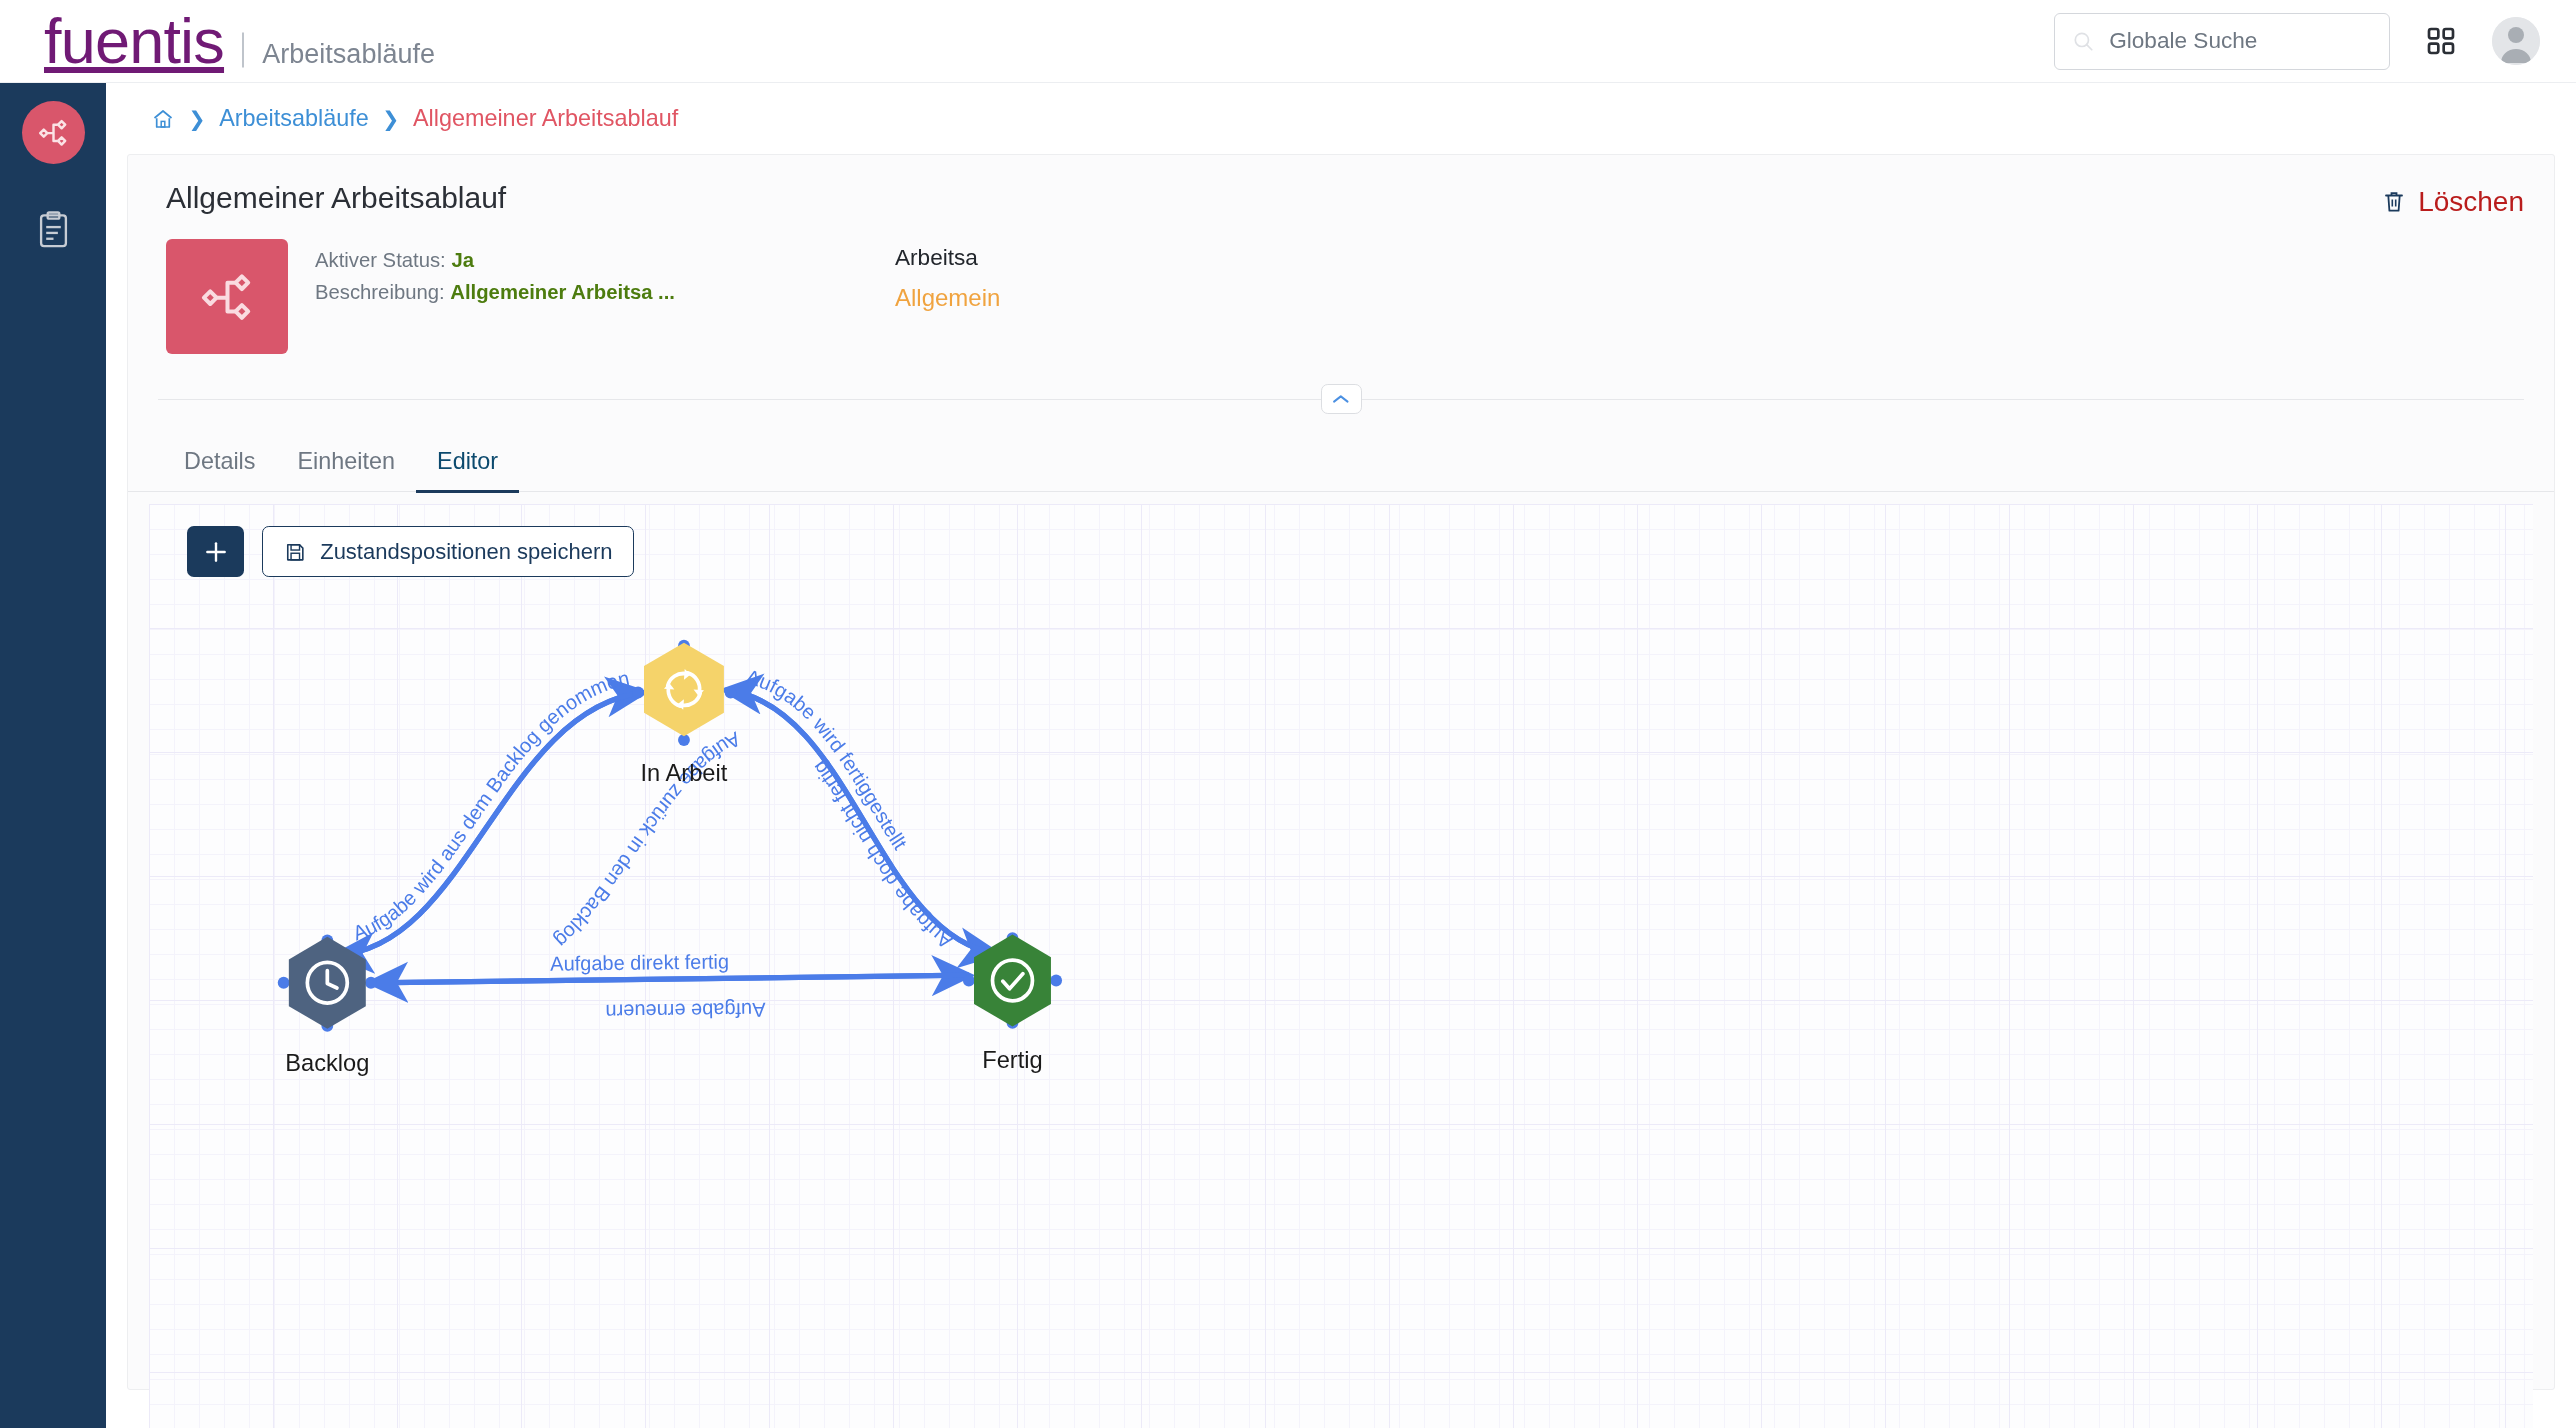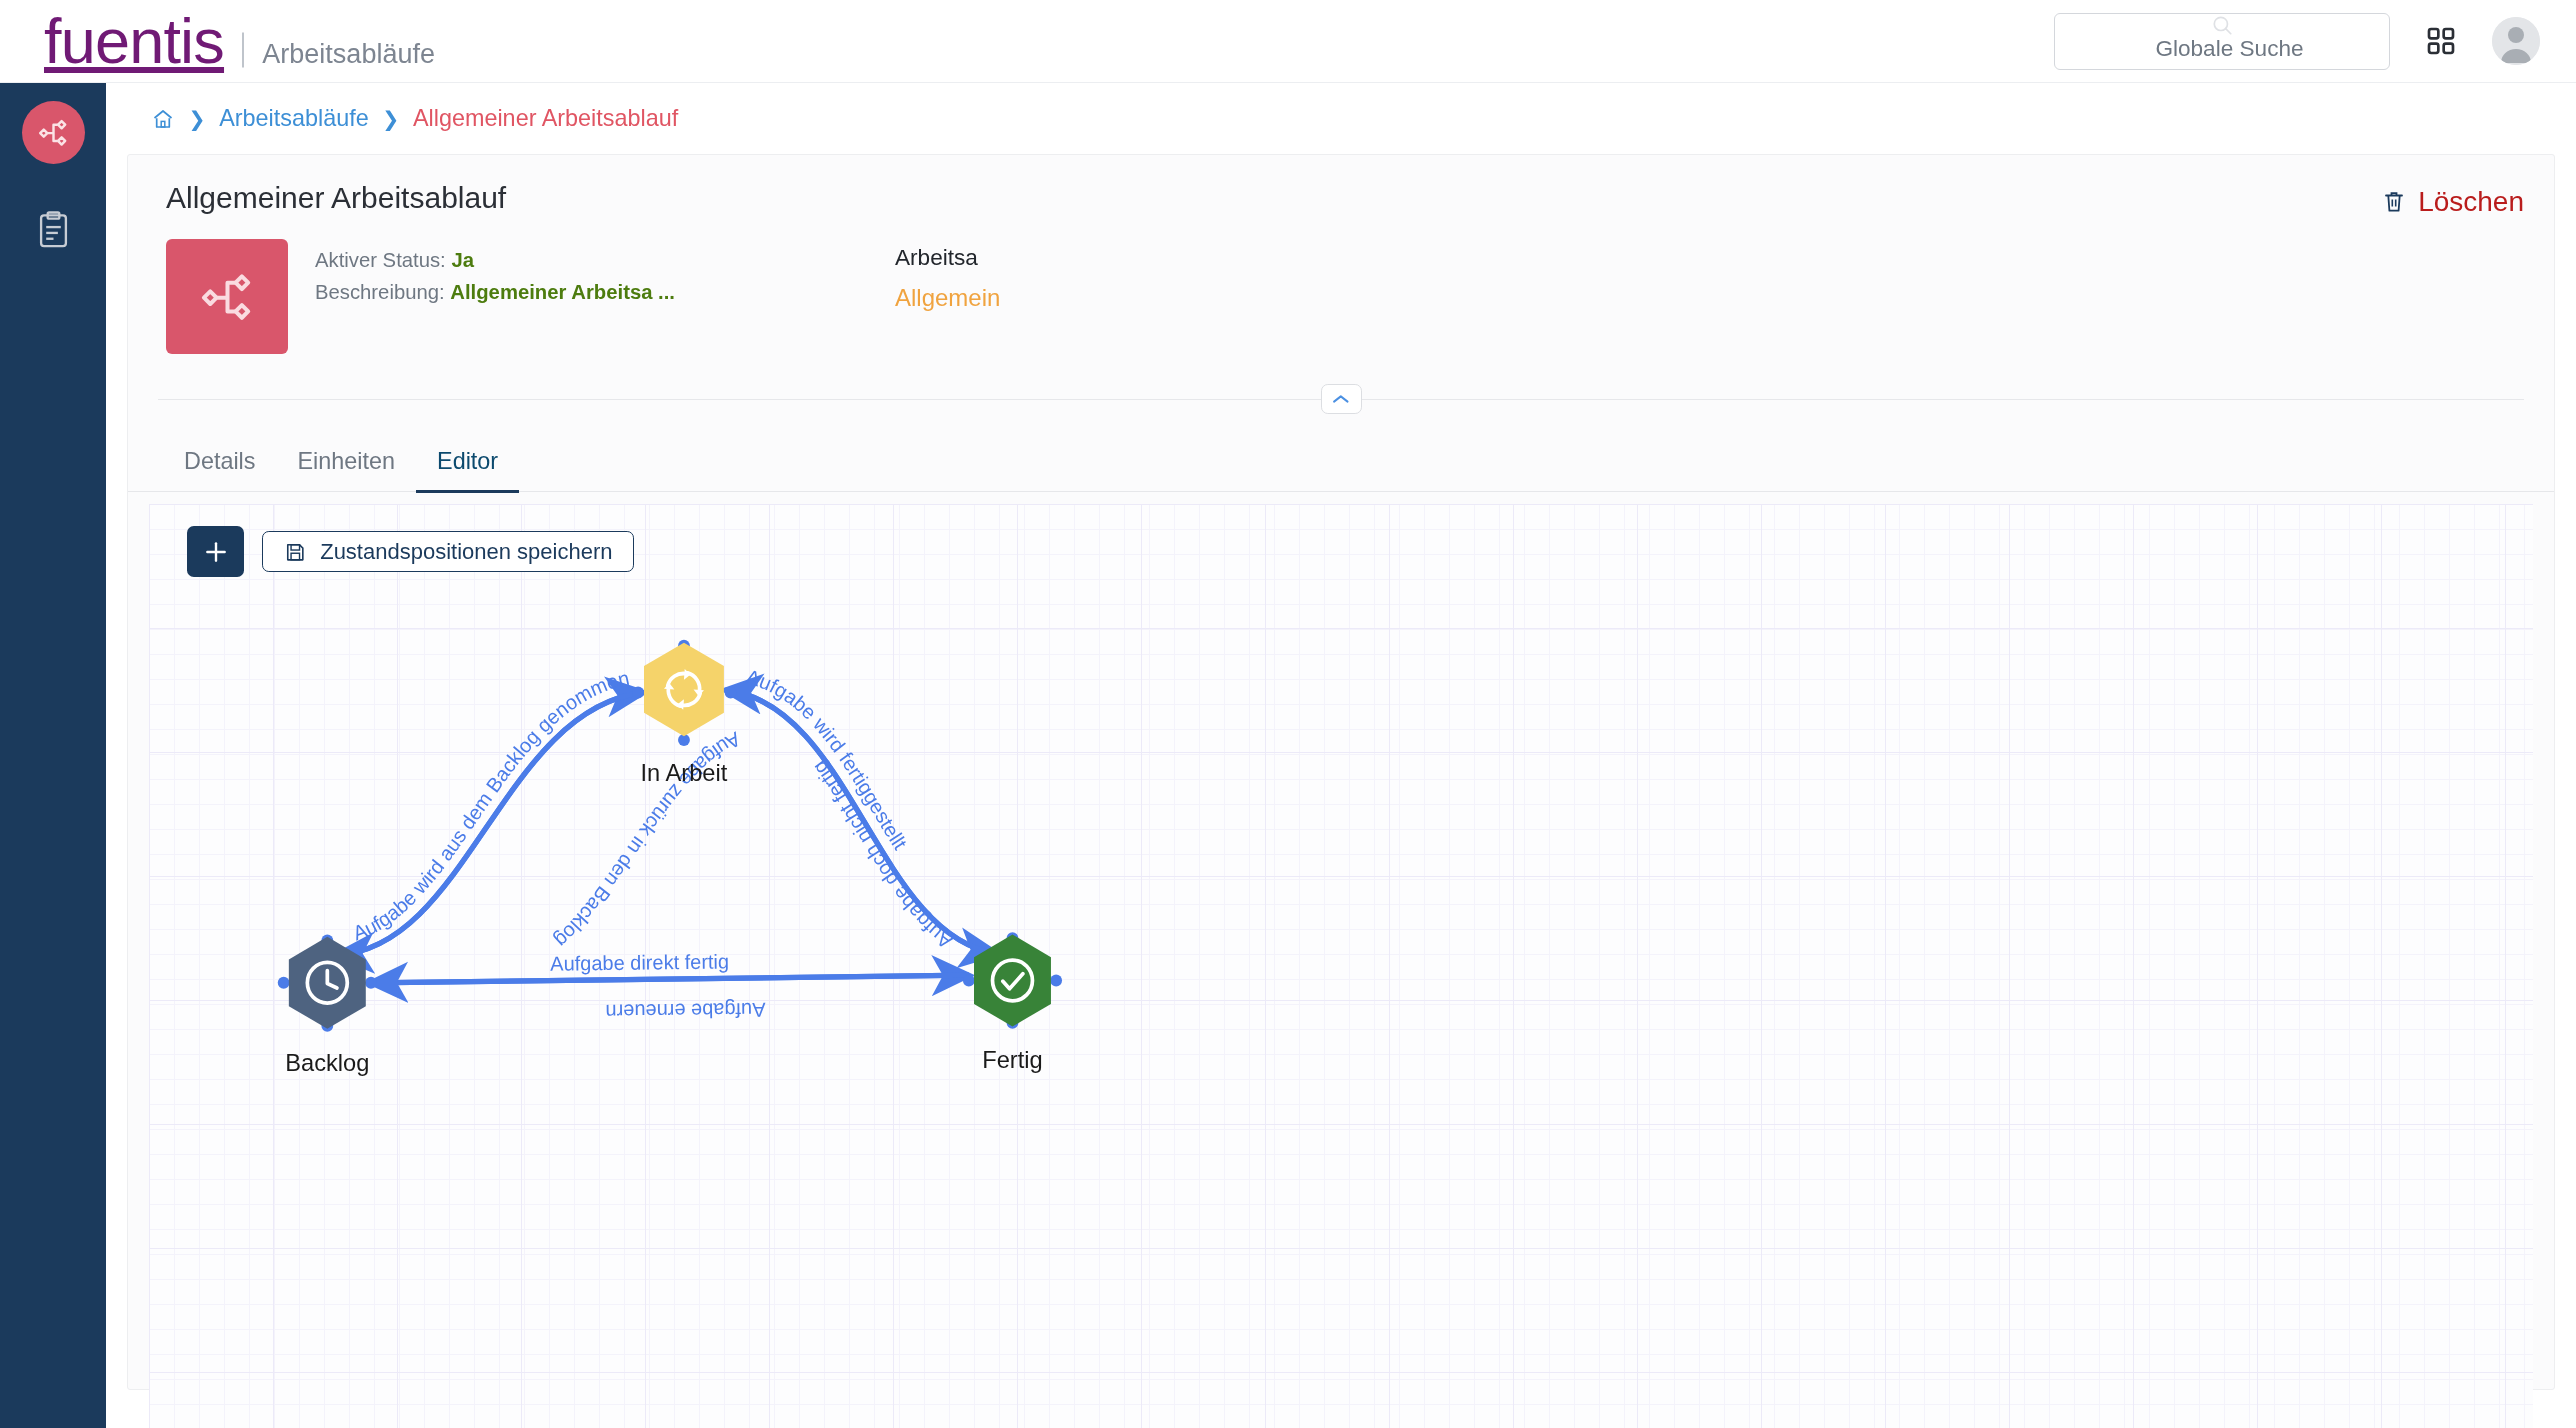--- a/index.html
+++ b/index.html
@@ -26,21 +26,21 @@
     display: inline-block; width: 2.3px; height: 35px; background: #bfc4cb;
     margin: 0 18px; transform: translateY(4.5px);
   }
   .brand-sub { font-size: 27px; color: #7d8591; font-weight: 400; }
 
   .topbar-right {
     margin-left: auto; display: flex; align-items: center; margin-right: 36px; gap: 35px;
   }
   .search-box {
     width: 336px; height: 57px; border: 0.8px solid #d4d7dc; border-radius: 6px;
-    display: flex; align-items: center; padding: 0 16.6px; background:#fff;flex-direction:column;
+    display: flex; align-items: center; padding: 0 16.6px; background:#fff;
   }
   .search-ico { width: 22.6px; height: 22.6px; flex: 0 0 auto; opacity: .45; }
   .search-text { margin-left: 15px; font-size: 22.6px; color: #6e7782; }
   .grid-ico { width: 32px; height: 32px; cursor: pointer; }
   .avatar {
     width: 48px; height: 48px; border-radius: 50%; background: #e3e5e8;
     display: flex; align-items: flex-end; justify-content: center; overflow: hidden;
   }
 
   
@@ -131,21 +131,21 @@
     overflow: hidden;
   }
   .canvas-tools {
     position: absolute; left: 38px; top: 22.6px; display: flex; align-items: center; gap: 18px; z-index: 5;
   }
   .add-btn {
     width: 57px; height: 51px; background: #1b3a5c; border-radius: 6.8px;
     display: flex; align-items: center; justify-content: center; cursor: pointer;
   }
   .save-btn {
-    height: 41px; border: 0.8px solid #1b3a5c; border-radius: 6.8px; background: #fff;
+    height: 51px; border: 0.8px solid #1b3a5c; border-radius: 6.8px; background: #fff;
     display: flex; align-items: center; gap: 13.6px; padding: 0 21px; cursor: pointer;
     font-size: 22px; color: #1b3a5c;
   }
   .flow-svg { position: absolute; left: 0; top: 0; width: 100%; height: 100%; }
   .node-label {
     font-family: "Liberation Sans", sans-serif; font-size: 32px; fill: #1a1a1a;
     text-anchor: middle;
   }
   .edge-label {
     font-family: "Liberation Sans", sans-serif; font-size: 27px; fill: #4b7ce8;

